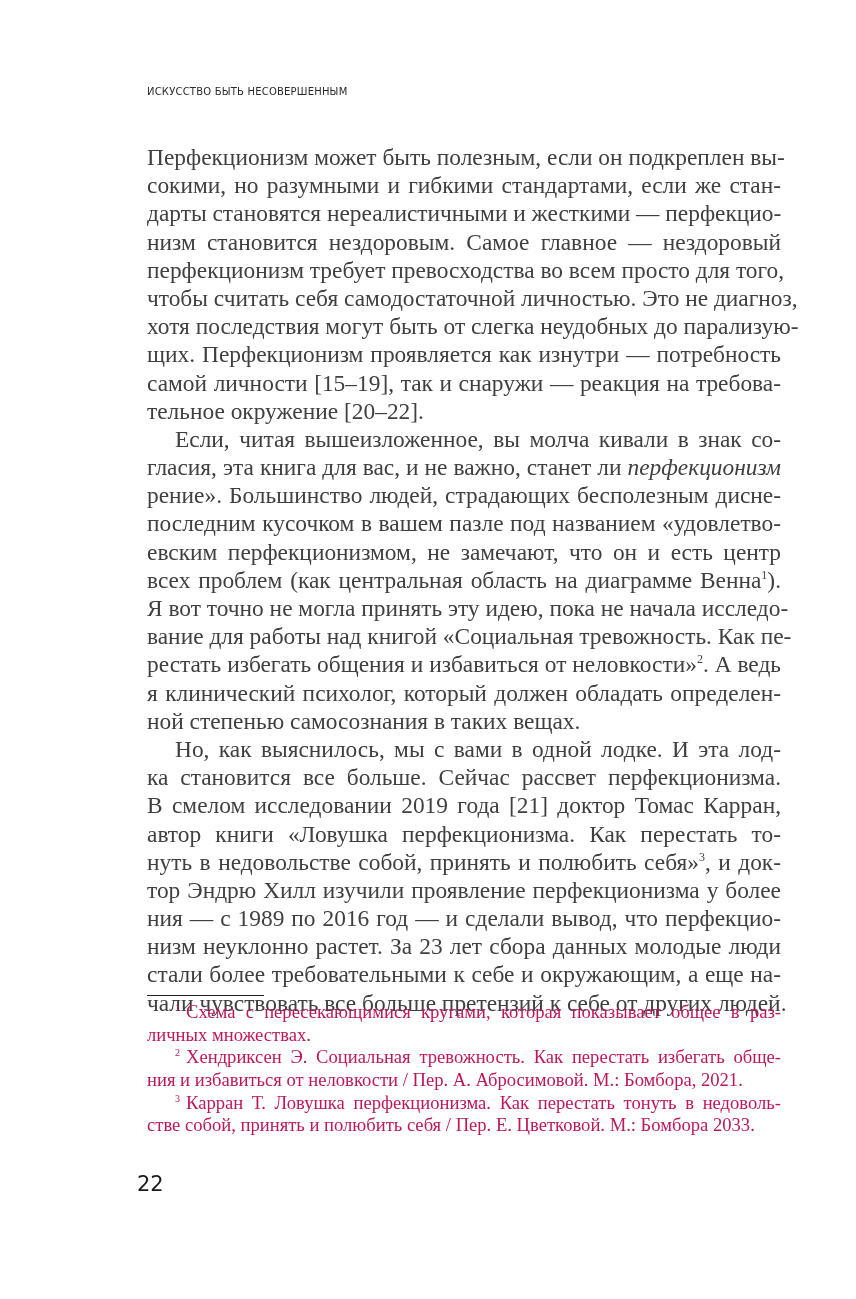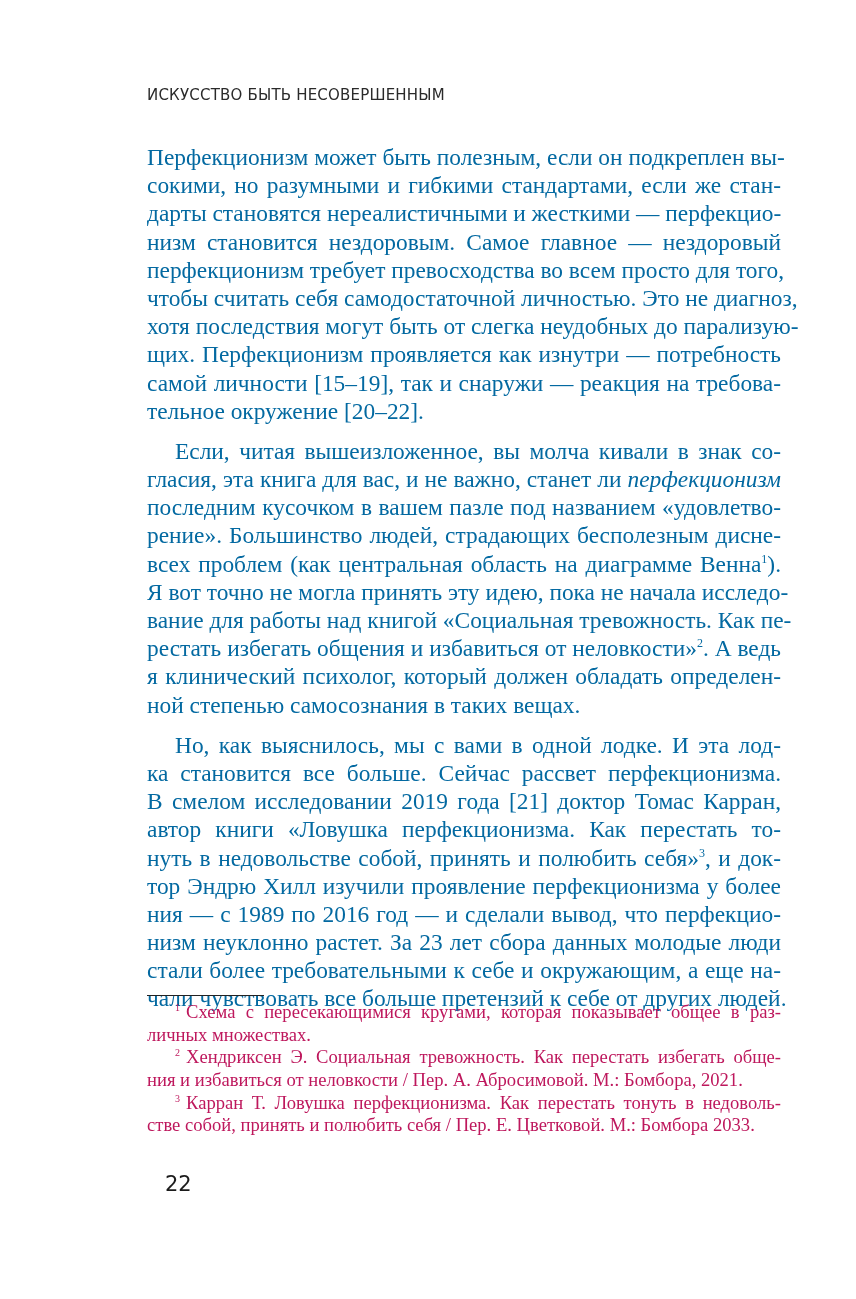--- a/index.html
+++ b/index.html
@@ -1,49 +1,49 @@
 <!DOCTYPE html>
 <html><head>
 <meta charset="utf-8">
 <style>
   html, body { margin: 0; padding: 0; background: #ffffff; }
   body { width: 856px; height: 1299px; position: relative; overflow: hidden; }
   .running-head {
     position: absolute; left: 147px; top: 86px;
-    font-family: "DejaVu Sans", sans-serif; font-size: 15px;
+    font-family: "DejaVu Sans", sans-serif; font-size: 10px;
     letter-spacing: 0.2px; color: #2a2a2a; white-space: nowrap;
   }
   .body-text {
     position: absolute; left: 147px; top: 143px; width: 634px;
-    font-family: "Liberation Serif", serif; font-size: 23.4px; color: #0369a1;
+    font-family: "Liberation Serif", serif; font-size: 23.4px; color: #404040;
   }
   .line {
     height: 28.2px; line-height: 28.2px; white-space: nowrap;
     text-align: justify; text-align-last: justify;
   }
   .line.last { text-align-last: left; }
-  .line.indent { padding-left: 28px; margin-top: 12px; }
+  .line.indent { padding-left: 28px; }
   sup { font-size: 12px; line-height: 0; vertical-align: 9px; }
   .fn-rule {
     position: absolute; left: 147px; top: 995px; width: 117px; height: 1px;
     background: #222;
   }
   .footnotes {
     position: absolute; left: 147px; top: 1001px; width: 634px;
     font-family: "Liberation Serif", serif; font-size: 18.6px; color: #be185d;
   }
   .fline {
     height: 22.7px; line-height: 22.7px; white-space: nowrap;
     text-align: justify; text-align-last: justify;
   }
   .fline.last { text-align-last: left; }
   .fline.indent { padding-left: 28px; }
   .fline sup { font-size: 10px; vertical-align: 7px; margin-right: 6px; }
   .page-number {
-    position: absolute; left: 165px; top: 1172px;
+    position: absolute; left: 137px; top: 1172px;
     font-family: "DejaVu Sans", sans-serif; font-size: 21px; color: #1b1b1b;
   }
 </style>
 </head>
 <body>
 
 <div class="running-head">ИСКУССТВО БЫТЬ НЕСОВЕРШЕННЫМ</div>
 
 <div class="body-text" id="body-text">
     <div class="line">Перфекционизм может быть полезным, если он подкреплен вы-</div>
@@ -51,22 +51,23 @@
     <div class="line">дарты становятся нереалистичными и жесткими — перфекцио-</div>
     <div class="line">низм становится нездоровым. Самое главное — нездоровый</div>
     <div class="line">перфекционизм требует превосходства во всем просто для того,</div>
     <div class="line">чтобы считать себя самодостаточной личностью. Это не диагноз,</div>
     <div class="line">хотя последствия могут быть от слегка неудобных до парализую-</div>
     <div class="line">щих. Перфекционизм проявляется как изнутри — потребность</div>
     <div class="line">самой личности [15–19], так и снаружи — реакция на требова-</div>
     <div class="line last">тельное окружение [20–22].</div>
     <div class="line indent">Если, читая вышеизложенное, вы молча кивали в знак со-</div>
     <div class="line"><span>гласия, эта книга для вас, и не важно, станет ли </span><em>перфекционизм</em></div>
+    <div class="line">рение». Большинство людей, страдающих бесполезным диснe-</div>
     <div class="line">последним кусочком в вашем пазле под названием «удовлетво-</div>
-    <div class="line">рение». Большинство людей, страдающих бесполезным диснe-</div>
+    <div class="line">евским перфекционизмом, не замечают, что он и есть центр</div>
     <div class="line"><span>всех проблем (как центральная область на диаграмме Венна</span><sup>1</sup><span>).</span></div>
     <div class="line">Я вот точно не могла принять эту идею, пока не начала исследо-</div>
     <div class="line">вание для работы над книгой «Социальная тревожность. Как пе-</div>
     <div class="line"><span>рестать избегать общения и избавиться от неловкости»</span><sup>2</sup><span>. А ведь</span></div>
     <div class="line">я клинический психолог, который должен обладать определен-</div>
     <div class="line last">ной степенью самосознания в таких вещах.</div>
     <div class="line indent">Но, как выяснилось, мы с вами в одной лодке. И эта лод-</div>
     <div class="line">ка становится все больше. Сейчас рассвет перфекционизма.</div>
     <div class="line">В смелом исследовании 2019 года [21] доктор Томас Карран,</div>
     <div class="line">автор книги «Ловушка перфекционизма. Как перестать то-</div>

